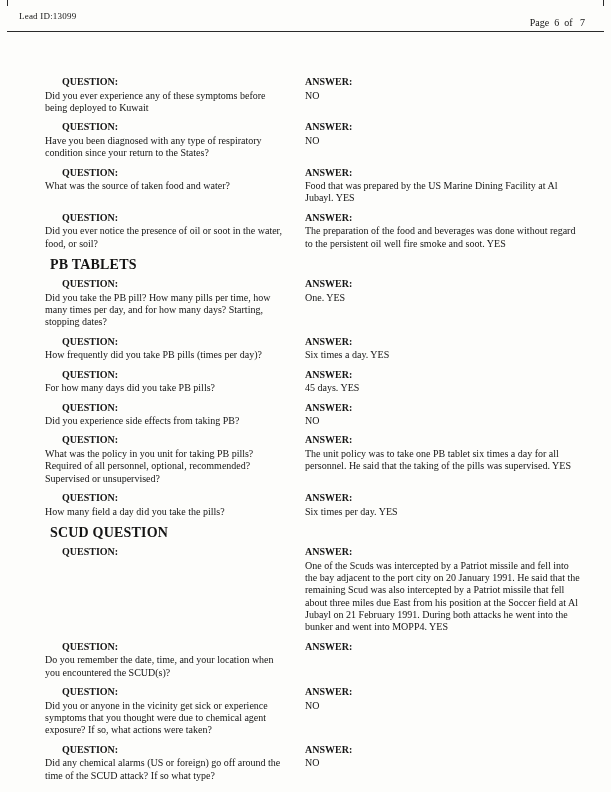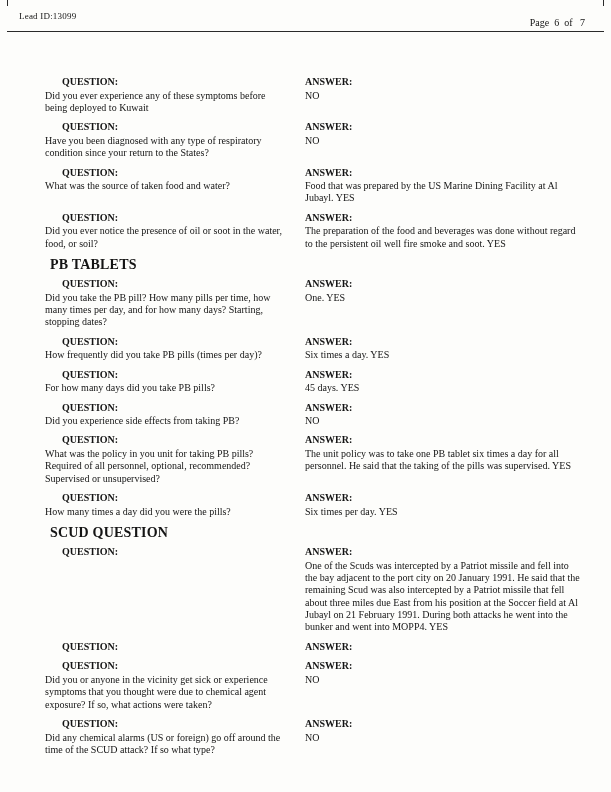--- a/index.html
+++ b/index.html
@@ -175,40 +175,41 @@
           <div class="q-text">What was the policy in you unit for taking PB pills? Required of all personnel, optional, recommended? Supervised or unsupervised?</div>
         </div>
         <div class="a-col">
           <div class="a-label">ANSWER:</div>
           <div class="a-text">The unit policy was to take one PB tablet six times a day for all personnel.  He said that the taking of the pills was supervised. YES</div>
         </div>
       </div>
       <div class="qa-row">
         <div class="q-col">
           <div class="q-label">QUESTION:</div>
-          <div class="q-text">How many times a day did you were the pills?</div>
+          <div class="q-text">How many field a day did you take the pills?</div>
         </div>
         <div class="a-col">
           <div class="a-label">ANSWER:</div>
           <div class="a-text">Six times per day. YES</div>
         </div>
       </div>
       <div class="section-header">SCUD QUESTION</div>
       <div class="qa-row">
         <div class="q-col">
           <div class="q-label">QUESTION:</div>
         </div>
         <div class="a-col">
           <div class="a-label">ANSWER:</div>
           <div class="a-text">One of the Scuds was intercepted by a Patriot missile and fell into the bay adjacent to the port city on 20 January 1991.  He said that the remaining Scud was also intercepted by a Patriot missile that fell about three miles due East from his position at the Soccer field at Al Jubayl on 21 February 1991.  During both attacks he went into the bunker and went into MOPP4. YES</div>
         </div>
       </div>
       <div class="qa-row">
         <div class="q-col">
           <div class="q-label">QUESTION:</div>
+          <div class="q-text">Do you remember the date, time, and your location when you encountered the SCUD(s)?</div>
         </div>
         <div class="a-col">
           <div class="a-label">ANSWER:</div>
         </div>
       </div>
       <div class="qa-row">
         <div class="q-col">
           <div class="q-label">QUESTION:</div>
           <div class="q-text">Did you or anyone in the vicinity get sick or experience symptoms that you thought were due to chemical agent exposure?  If so, what actions were taken?</div>
         </div>

